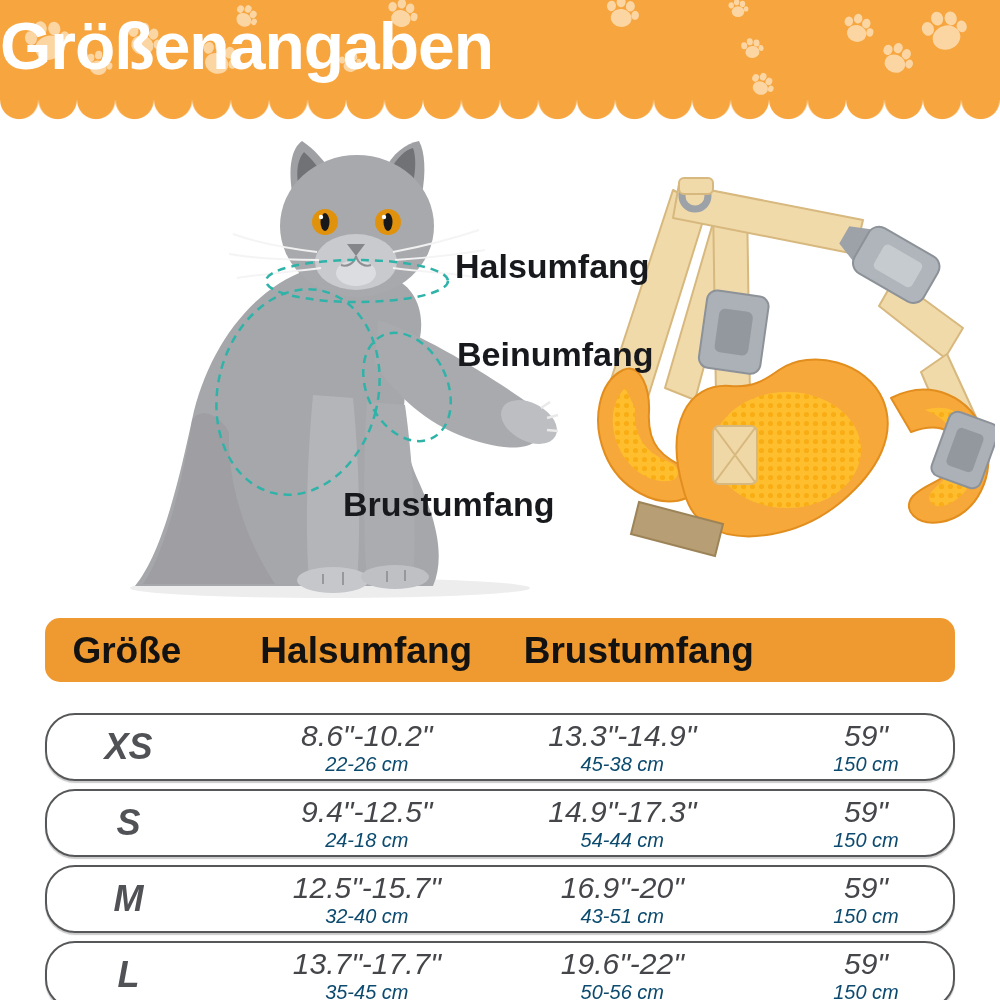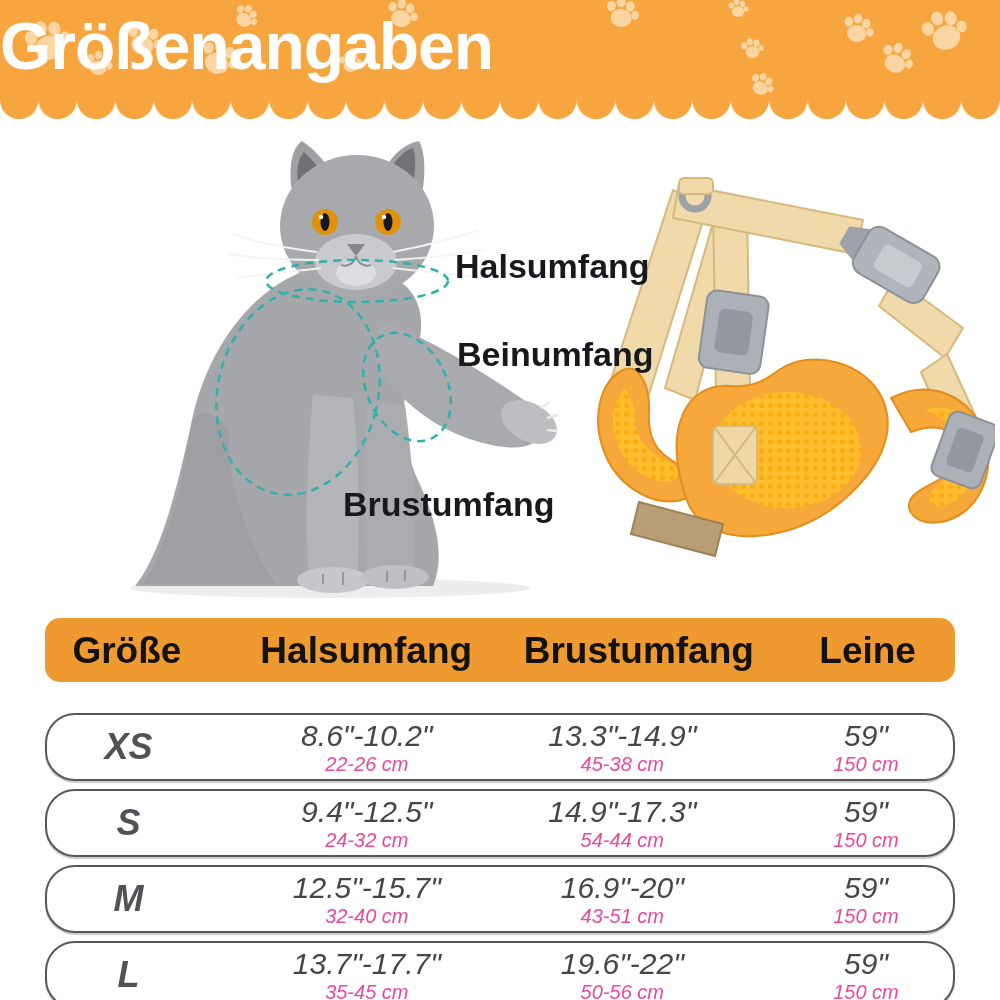--- a/index.html
+++ b/index.html
@@ -46,21 +46,21 @@
     border:2.5px solid #565758;border-radius:30px;
     box-shadow:0 2px 1px rgba(70,70,70,0.28);
     box-sizing:border-box;
   }
   .trow.first{margin-top:31px;}
   .cell{display:flex;flex-direction:column;align-items:center;justify-content:center;}
   .size-val{
     font-size:36px;font-weight:bold;font-style:italic;color:#515256;line-height:1;
   }
   .in-val{font-size:30px;font-style:italic;font-weight:500;color:#45464a;line-height:1.15;}
-  .cm-val{font-size:20px;font-style:italic;color:#ec4899;line-height:1.1;}
+  .cm-val{font-size:20px;font-style:italic;color:#0c4a6e;line-height:1.1;}
   .spacer{height:1px;}
 </style>
 </head>
 <body>
 
 <div class="stage">
 
   <header class="banner">
     <svg class="banner-paws" viewBox="0 0 1000 100" aria-hidden="true">
       <defs>
@@ -193,21 +193,20 @@
   <p class="measure-label lbl-neck">Halsumfang</p>
   <p class="measure-label lbl-leg">Beinumfang</p>
   <p class="measure-label lbl-chest">Brustumfang</p>
 
   <div class="size-table">
     <div class="thead grid">
       <div class="hc">Größe</div>
       <div class="hc">Halsumfang</div>
       <div class="hc">Brustumfang</div>
       <div class="spacer"></div>
-      <div class="hc">Leine</div>
     </div>
 
     <div class="trow grid first">
       <div class="cell">
           <span class="size-val">XS</span>
         </div>
       <div class="cell">
           <span class="in-val">8.6"-10.2"</span>
           <span class="cm-val">22-26 cm</span>
         </div>
@@ -221,21 +220,21 @@
           <span class="cm-val">150 cm</span>
         </div>
     </div>
 
     <div class="trow grid">
       <div class="cell">
           <span class="size-val">S</span>
         </div>
       <div class="cell">
           <span class="in-val">9.4"-12.5"</span>
-          <span class="cm-val">24-32 cm</span>
+          <span class="cm-val">24-18 cm</span>
         </div>
       <div class="cell">
           <span class="in-val">14.9"-17.3"</span>
           <span class="cm-val">54-44 cm</span>
         </div>
       <div class="spacer"></div>
       <div class="cell">
           <span class="in-val">59"</span>
           <span class="cm-val">150 cm</span>
         </div>

